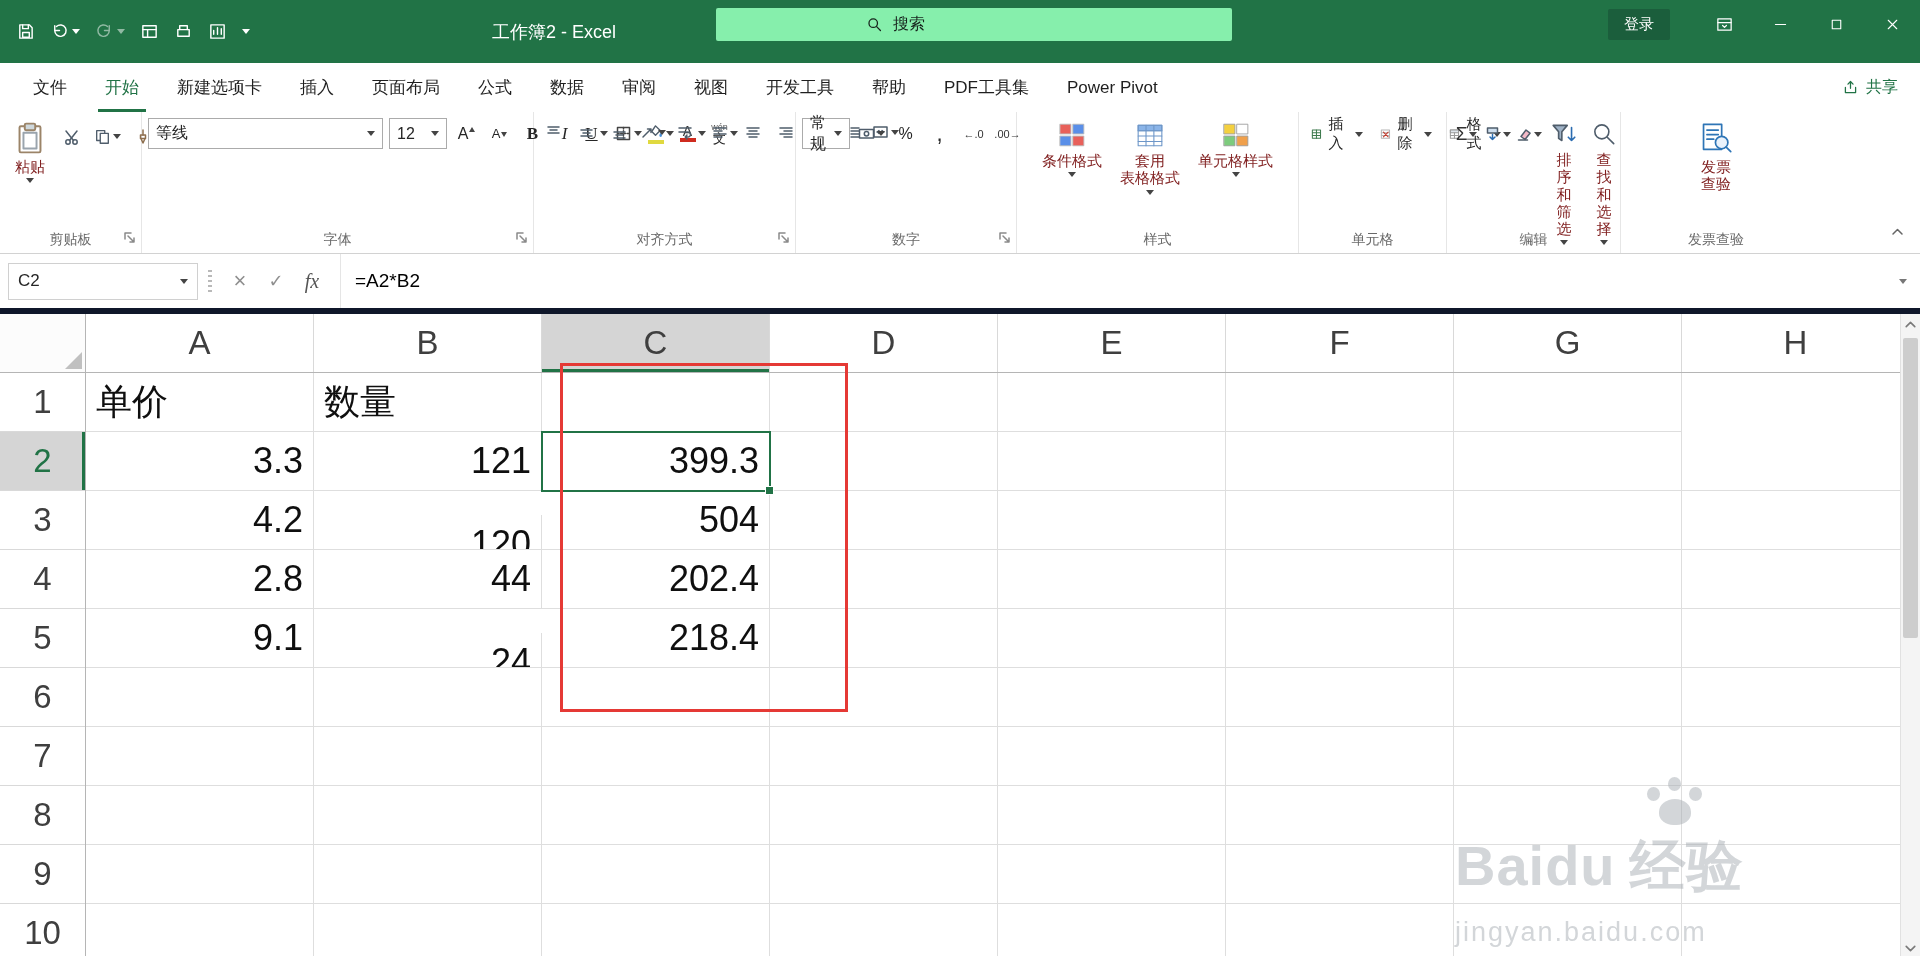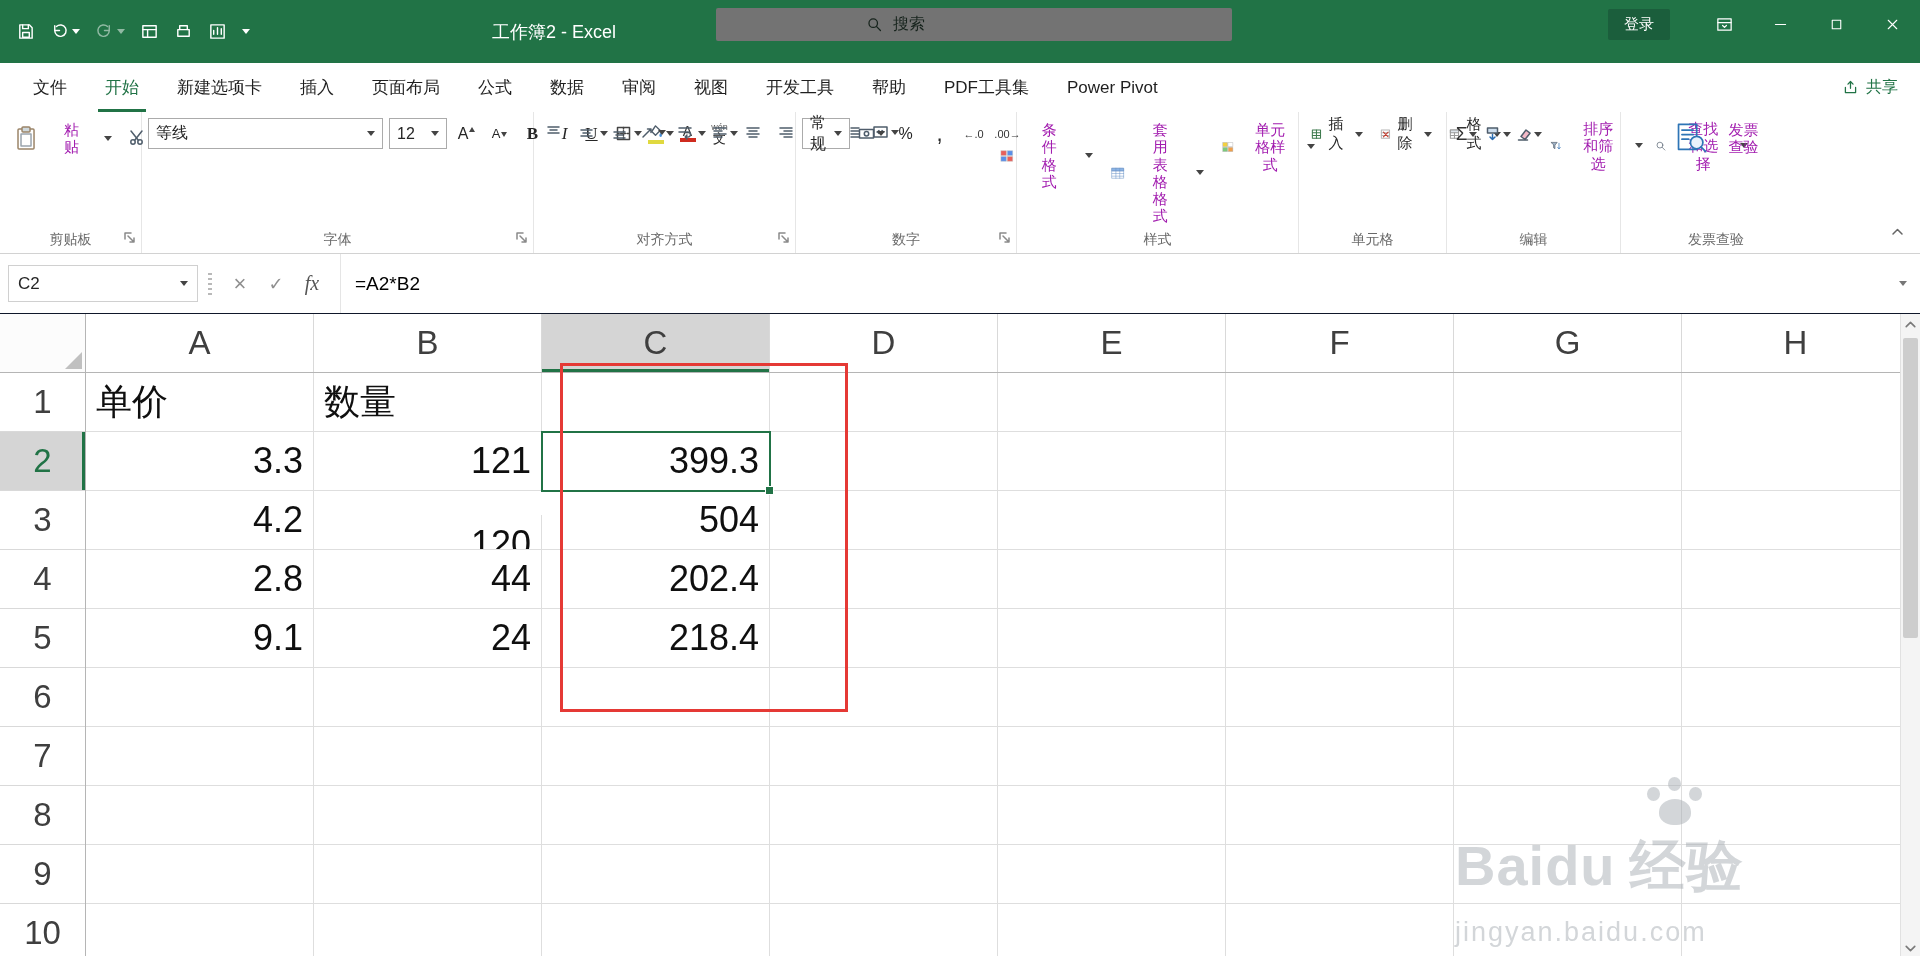--- a/index.html
+++ b/index.html
@@ -11,41 +11,41 @@
   .i26{width:28px;height:28px}.i32{width:34px;height:34px}
   .cv{width:0;height:0;border-left:4px solid transparent;border-right:4px solid transparent;border-top:5px solid #444;display:inline-block}
   .cv.w{border-top-color:#fff}
   
   .titlebar{height:63px;background:var(--green);display:flex;align-items:center;position:relative;color:#fff}
   .qat{display:flex;align-items:center;gap:15px;padding-left:16px}
   .qat .qbtn{display:flex;align-items:center;gap:3px}
   .qat svg{stroke:#fff}
   .dim{opacity:.5}
   .title-text{position:absolute;left:492px;font-size:18px}
-  .search{position:absolute;left:716px;top:8px;width:516px;height:33px;background:#737373;border-radius:2px;
+  .search{position:absolute;left:716px;top:8px;width:516px;height:33px;background:#86efac;border-radius:2px;
     display:flex;align-items:center;gap:10px;padding-left:150px;color:#17241d;font-size:16px}
   .search svg{stroke:#17241d}
   .win-right{position:absolute;right:0;top:0;height:49px;display:flex;align-items:center;gap:0}
   .login{background:#1b5e3c;border-radius:2px;padding:6px 16px;font-size:15px;margin-right:26px}
   .wbtn{width:56px;height:49px;display:flex;align-items:center;justify-content:center}
   .wbtn svg{stroke:#fff;stroke-width:1.3}
   
   .tabrow{height:49px;background:#fff;display:flex;align-items:stretch;padding-left:14px}
   .tab{position:relative;display:flex;align-items:center;padding:0 19px;font-size:17px;color:#1f1f1f;cursor:default}
   .tab.active{color:var(--green)}
   .tab.active::after{content:"";position:absolute;left:12px;right:12px;bottom:0;height:3px;background:var(--green)}
   .share{margin-left:auto;margin-right:22px;display:flex;align-items:center;gap:7px;color:var(--green);font-size:16px}
   .share svg{stroke:var(--green)}
   
   .ribbon{height:142px;background:#fff;border-bottom:1px solid #d2d2d2;display:flex;position:relative}
   .rgroup{position:relative;border-right:1px solid #e6e6e6;padding:6px 6px 26px;display:flex;align-items:flex-start;gap:4px}
   .glabel{position:absolute;bottom:4px;left:0;right:0;text-align:center;font-size:14px;color:#696969}
   .launcher{position:absolute;right:5px;bottom:5px}
   .launcher svg{width:13px;height:13px;stroke:#8a8a8a}
-  .bigv{display:flex;flex-direction:row;align-items:center;gap:21px;font-size:15px;color:#a21caf;padding:3px 7px;text-align:center;line-height:1.15}
+  .bigv{display:flex;flex-direction:column;align-items:center;gap:3px;font-size:15px;color:#7f1d1d;padding:3px 7px;text-align:center;line-height:1.15}
   .vstack{display:flex;gap:6px}
   .hrow{display:flex;align-items:center;gap:2px}
   .mini{display:flex;align-items:center;justify-content:center;min-width:27px;height:28px;gap:2px;font-size:16px}
   .combo{border:1px solid #ababab;height:31px;background:#fff;display:flex;align-items:center;justify-content:space-between;font-size:16px;padding:0 7px;gap:8px}
   .bold{font-weight:bold;font-family:"Liberation Serif",serif;font-size:17px}
   .ital{font-style:italic;font-family:"Liberation Serif",serif;font-size:17px}
   .und{text-decoration:underline;font-family:"Liberation Serif",serif;font-size:17px}
   .stackic{display:inline-flex;flex-direction:column;align-items:center;gap:1px}
   .cbar{width:16px;height:4px;display:inline-block}
   .Aglyph{font-size:14px;line-height:12px;color:#333}
@@ -54,21 +54,21 @@
   .phon b{font-weight:normal;font-size:13px}
   .sigma{font-size:19px;color:#333;line-height:18px}
   .afont{display:inline-flex;align-items:flex-start;gap:1px;font-size:16px}
   .afont .up{width:0;height:0;border-left:3.5px solid transparent;border-right:3.5px solid transparent;border-bottom:5px solid #444;margin-top:2px}
   .afont .dn{width:0;height:0;border-left:3.5px solid transparent;border-right:3.5px solid transparent;border-top:5px solid #444;margin-top:6px}
   .cellrow{display:flex;align-items:center;gap:6px;height:28px;font-size:15px;padding:0 6px}
   .numtx{font-size:11px;color:#333}
   .chev{position:absolute;right:14px;bottom:8px}
   .chev svg{stroke:#666}
   
-  .fbar{height:60px;background:#fff;border-bottom:1px solid #0f172a;display:flex;align-items:center;position:relative}
+  .fbar{height:60px;background:#fff;border-bottom:6px solid #0f172a;display:flex;align-items:center;position:relative}
   .namebox{width:190px;height:37px;margin-left:8px;border:1px solid #d0d0d0;display:flex;align-items:center;justify-content:space-between;padding:0 9px;font-size:17px}
   .dots{width:4px;height:22px;margin:0 10px;background:repeating-linear-gradient(#b9b9b9 0 2px,transparent 2px 5px)}
   .fbtn{width:36px;display:flex;justify-content:center;color:#8f8f8f;font-size:18px}
   .fx{font-family:"Liberation Serif",serif;font-style:italic;font-size:20px;color:#555}
   .formula{flex:1;height:100%;display:flex;align-items:center;font-size:19px;padding-left:14px;border-left:1px solid #e5e5e5;margin-left:10px;color:#000}
   .fexp{width:34px;display:flex;justify-content:center}
   
   .sheet{position:relative;height:656px;background:#fff}
   .corner{position:absolute;left:0;top:0;width:86px;height:59px;background:#fcfcfc;border-right:1px solid #b5b5b5;border-bottom:1px solid #b5b5b5}
   .corner::after{content:"";position:absolute;right:3px;bottom:3px;border-left:17px solid transparent;border-bottom:17px solid #c0c0c0}
@@ -619,21 +619,21 @@
         <div class="cell" style="text-align: right;">44</div>
         <div class="cell" style="text-align: right;">202.4</div>
         <div class="cell"></div>
         <div class="cell"></div>
         <div class="cell"></div>
         <div class="cell"></div>
         <div class="cell"></div>
       </div>
       <div class="grow">
         <div class="cell" style="text-align: right;">9.1</div>
-        <div class="cell" style="text-align: right;">24</div>
+        <div class="cell" style="text-align: right; margin-top: 24px;">24</div>
         <div class="cell" style="text-align: right;">218.4</div>
         <div class="cell"></div>
         <div class="cell"></div>
         <div class="cell"></div>
         <div class="cell"></div>
         <div class="cell"></div>
       </div>
       <div class="grow">
         <div class="cell"></div>
         <div class="cell"></div>

